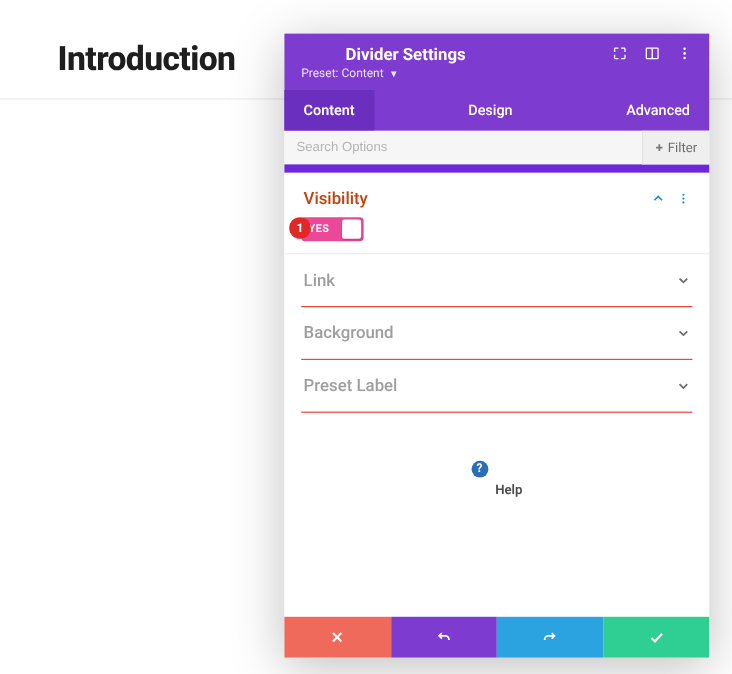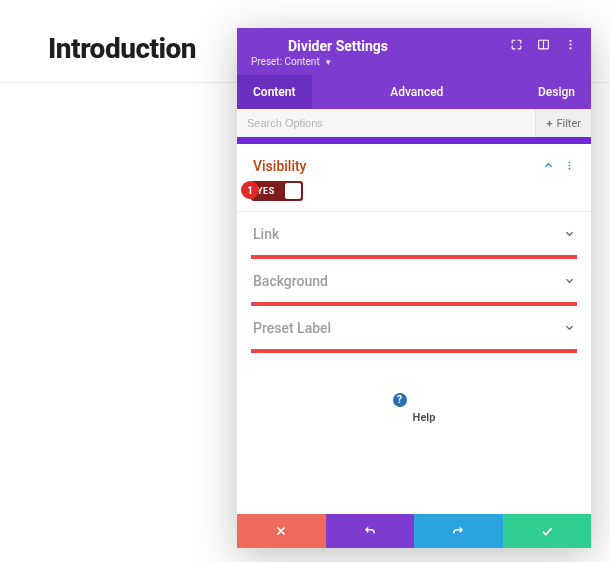--- a/index.html
+++ b/index.html
@@ -27,25 +27,25 @@
     .filter-btn .plus { font-weight: 700; color: #7a7a7a; }
     
     .panel-body { flex: 1; overflow: auto; padding: 0 14px 6px 14px; background: #fff; }
     .section-open-head { display: flex; justify-content: space-between; align-items: center; padding: 12px 2px 6px 2px; }
     .section-open-title { color: #c2410c; font-size: 14px; font-weight: 500; }
     .section-open-actions { display: flex; align-items: center; gap: 10px; }
     .section-open-actions svg { width: 11px; height: 11px; }
     .field-label { font-size: 11px; font-weight: 700; color: #2b2b2b; padding: 6px 2px 6px 2px; }
     .toggle-row { display: flex; align-items: center; gap: 0; margin-bottom: 10px; position: relative; }
     .badge { width: 18px; height: 18px; border-radius: 9px; background: #e02828; color: #fff; font-size: 10px; font-weight: 700; display: flex; align-items: center; justify-content: center; position: absolute; left: -10px; top: 0px; z-index: 3; }
-    .toggle { display: flex; align-items: center; height: 20px; background: #7f1d1d; border-radius: 3px; padding: 0 0 0 6px; position: relative; width: 52px; cursor: pointer; }
+    .toggle { display: flex; align-items: center; height: 20px; background: #ec4899; border-radius: 3px; padding: 0 0 0 6px; position: relative; width: 52px; cursor: pointer; }
     .toggle-text { color: #fff; font-size: 9px; font-weight: 700; letter-spacing: 0.5px; }
     .toggle-knob { position: absolute; right: 2px; top: 2px; width: 16px; height: 16px; background: #fff; border-radius: 2px; box-shadow: 0 1px 2px rgba(0,0,0,0.2); }
     .divider { height: 1px; background: #ededed; margin: 10px -14px 0 -14px; }
-    .section-collapsed { display: flex; justify-content: space-between; align-items: center; padding: 12px 2px; border-bottom: 4px solid #ef4444; cursor: pointer; }
+    .section-collapsed { display: flex; justify-content: space-between; align-items: center; padding: 12px 2px; border-bottom: 1px solid #ef4444; cursor: pointer; }
     .section-collapsed:last-of-type { border-bottom: none; }
     .section-collapsed-title { color: #9e9e9e; font-size: 14px; font-weight: 500; }
     .section-collapsed svg { width: 11px; height: 11px; }
     .help-row { display: flex; justify-content: center; align-items: center; gap: 6px; padding: 22px 0 8px 0; }
     .help-icon { width: 14px; height: 14px; border-radius: 50%; background: #2a6fb5; color: #fff; font-size: 10px; font-weight: 700; display: flex; align-items: center; justify-content: center; }
     .help-text { font-size: 11px; color: #4a4a4a; font-weight: 600; margin-top: 36px; }
     
     .panel-footer { display: flex; height: 34px; }
     .fbtn { flex: 1; display: flex; align-items: center; justify-content: center; cursor: pointer; }
     .fbtn svg { width: 14px; height: 14px; }
@@ -90,22 +90,22 @@
               <circle cx="12" cy="12" r="2"></circle>
               <circle cx="12" cy="19" r="2"></circle>
             </svg>
         </span>
       </div>
     </div>
   </div>
 
   <div class="tabs">
     <div class="tab active">Content</div>
+    <div class="tab">Design</div>
     <div class="tab">Advanced</div>
-    <div class="tab">Design</div>
   </div>
 
   <div class="searchbar">
     <input class="search-input" placeholder="Search Options" style="">
     <div class="filter-btn">
       <span class="plus">+</span>
       <span>Filter</span>
     </div>
   </div>
 

